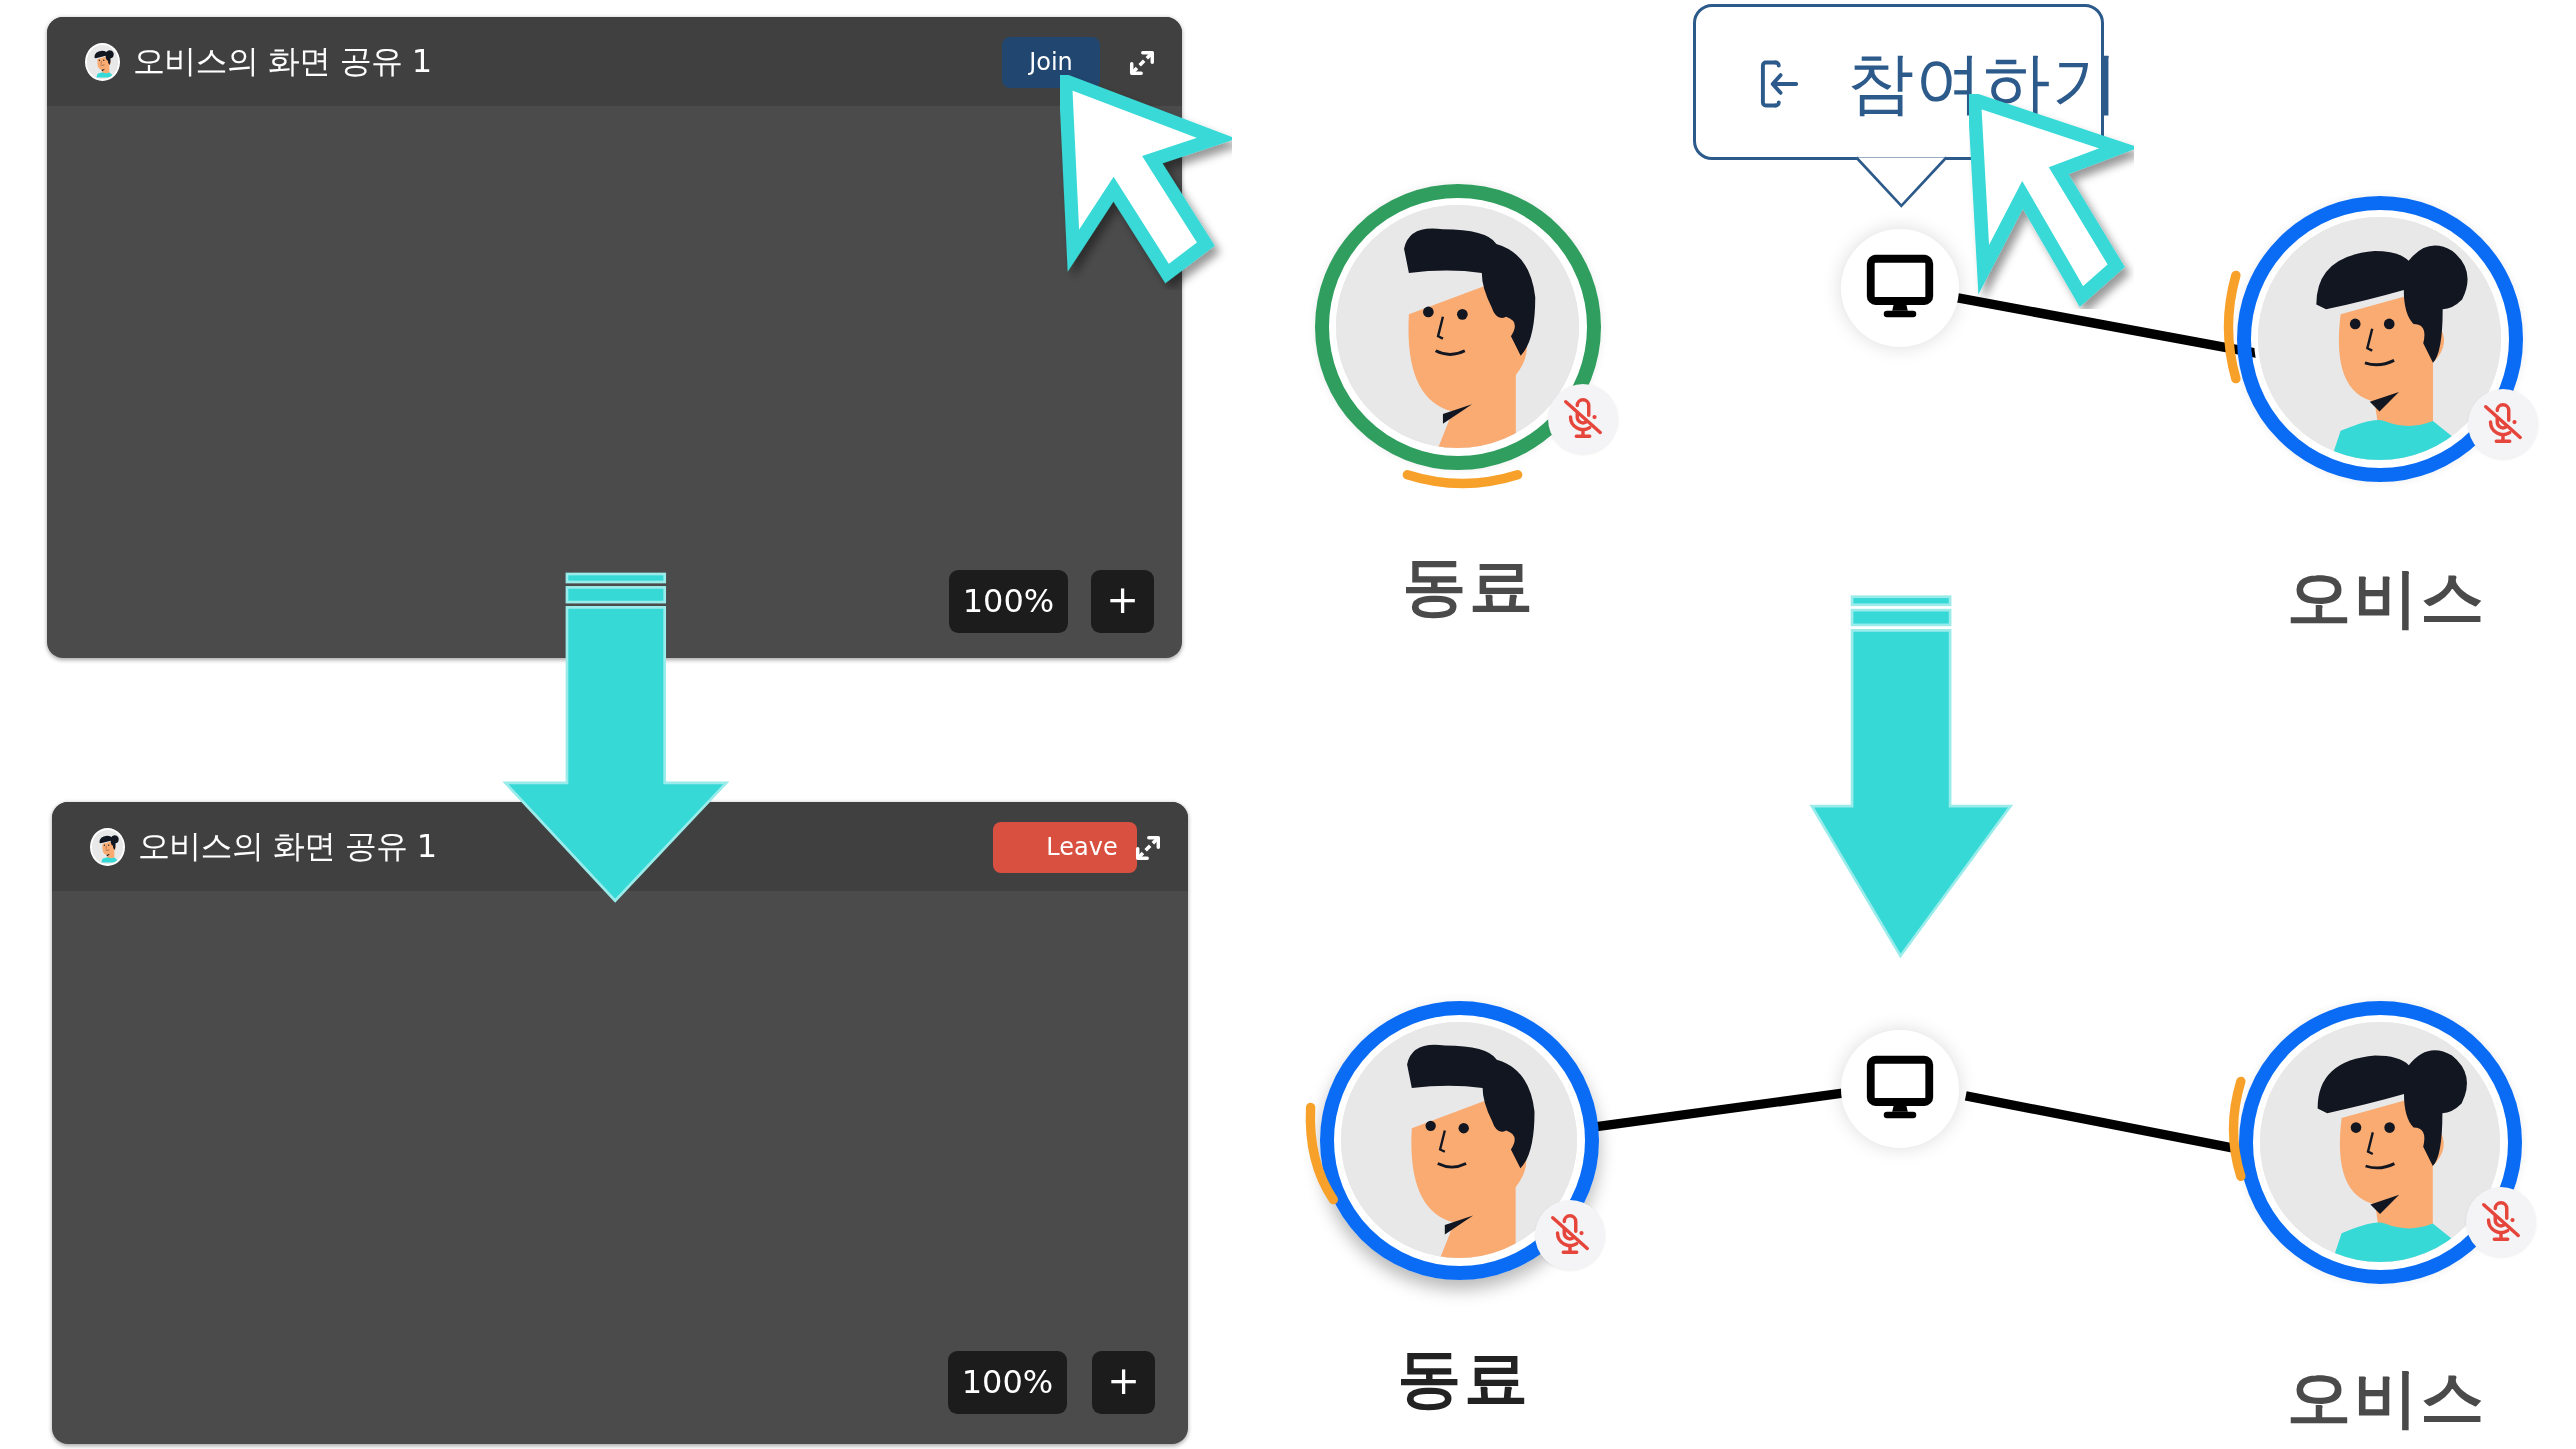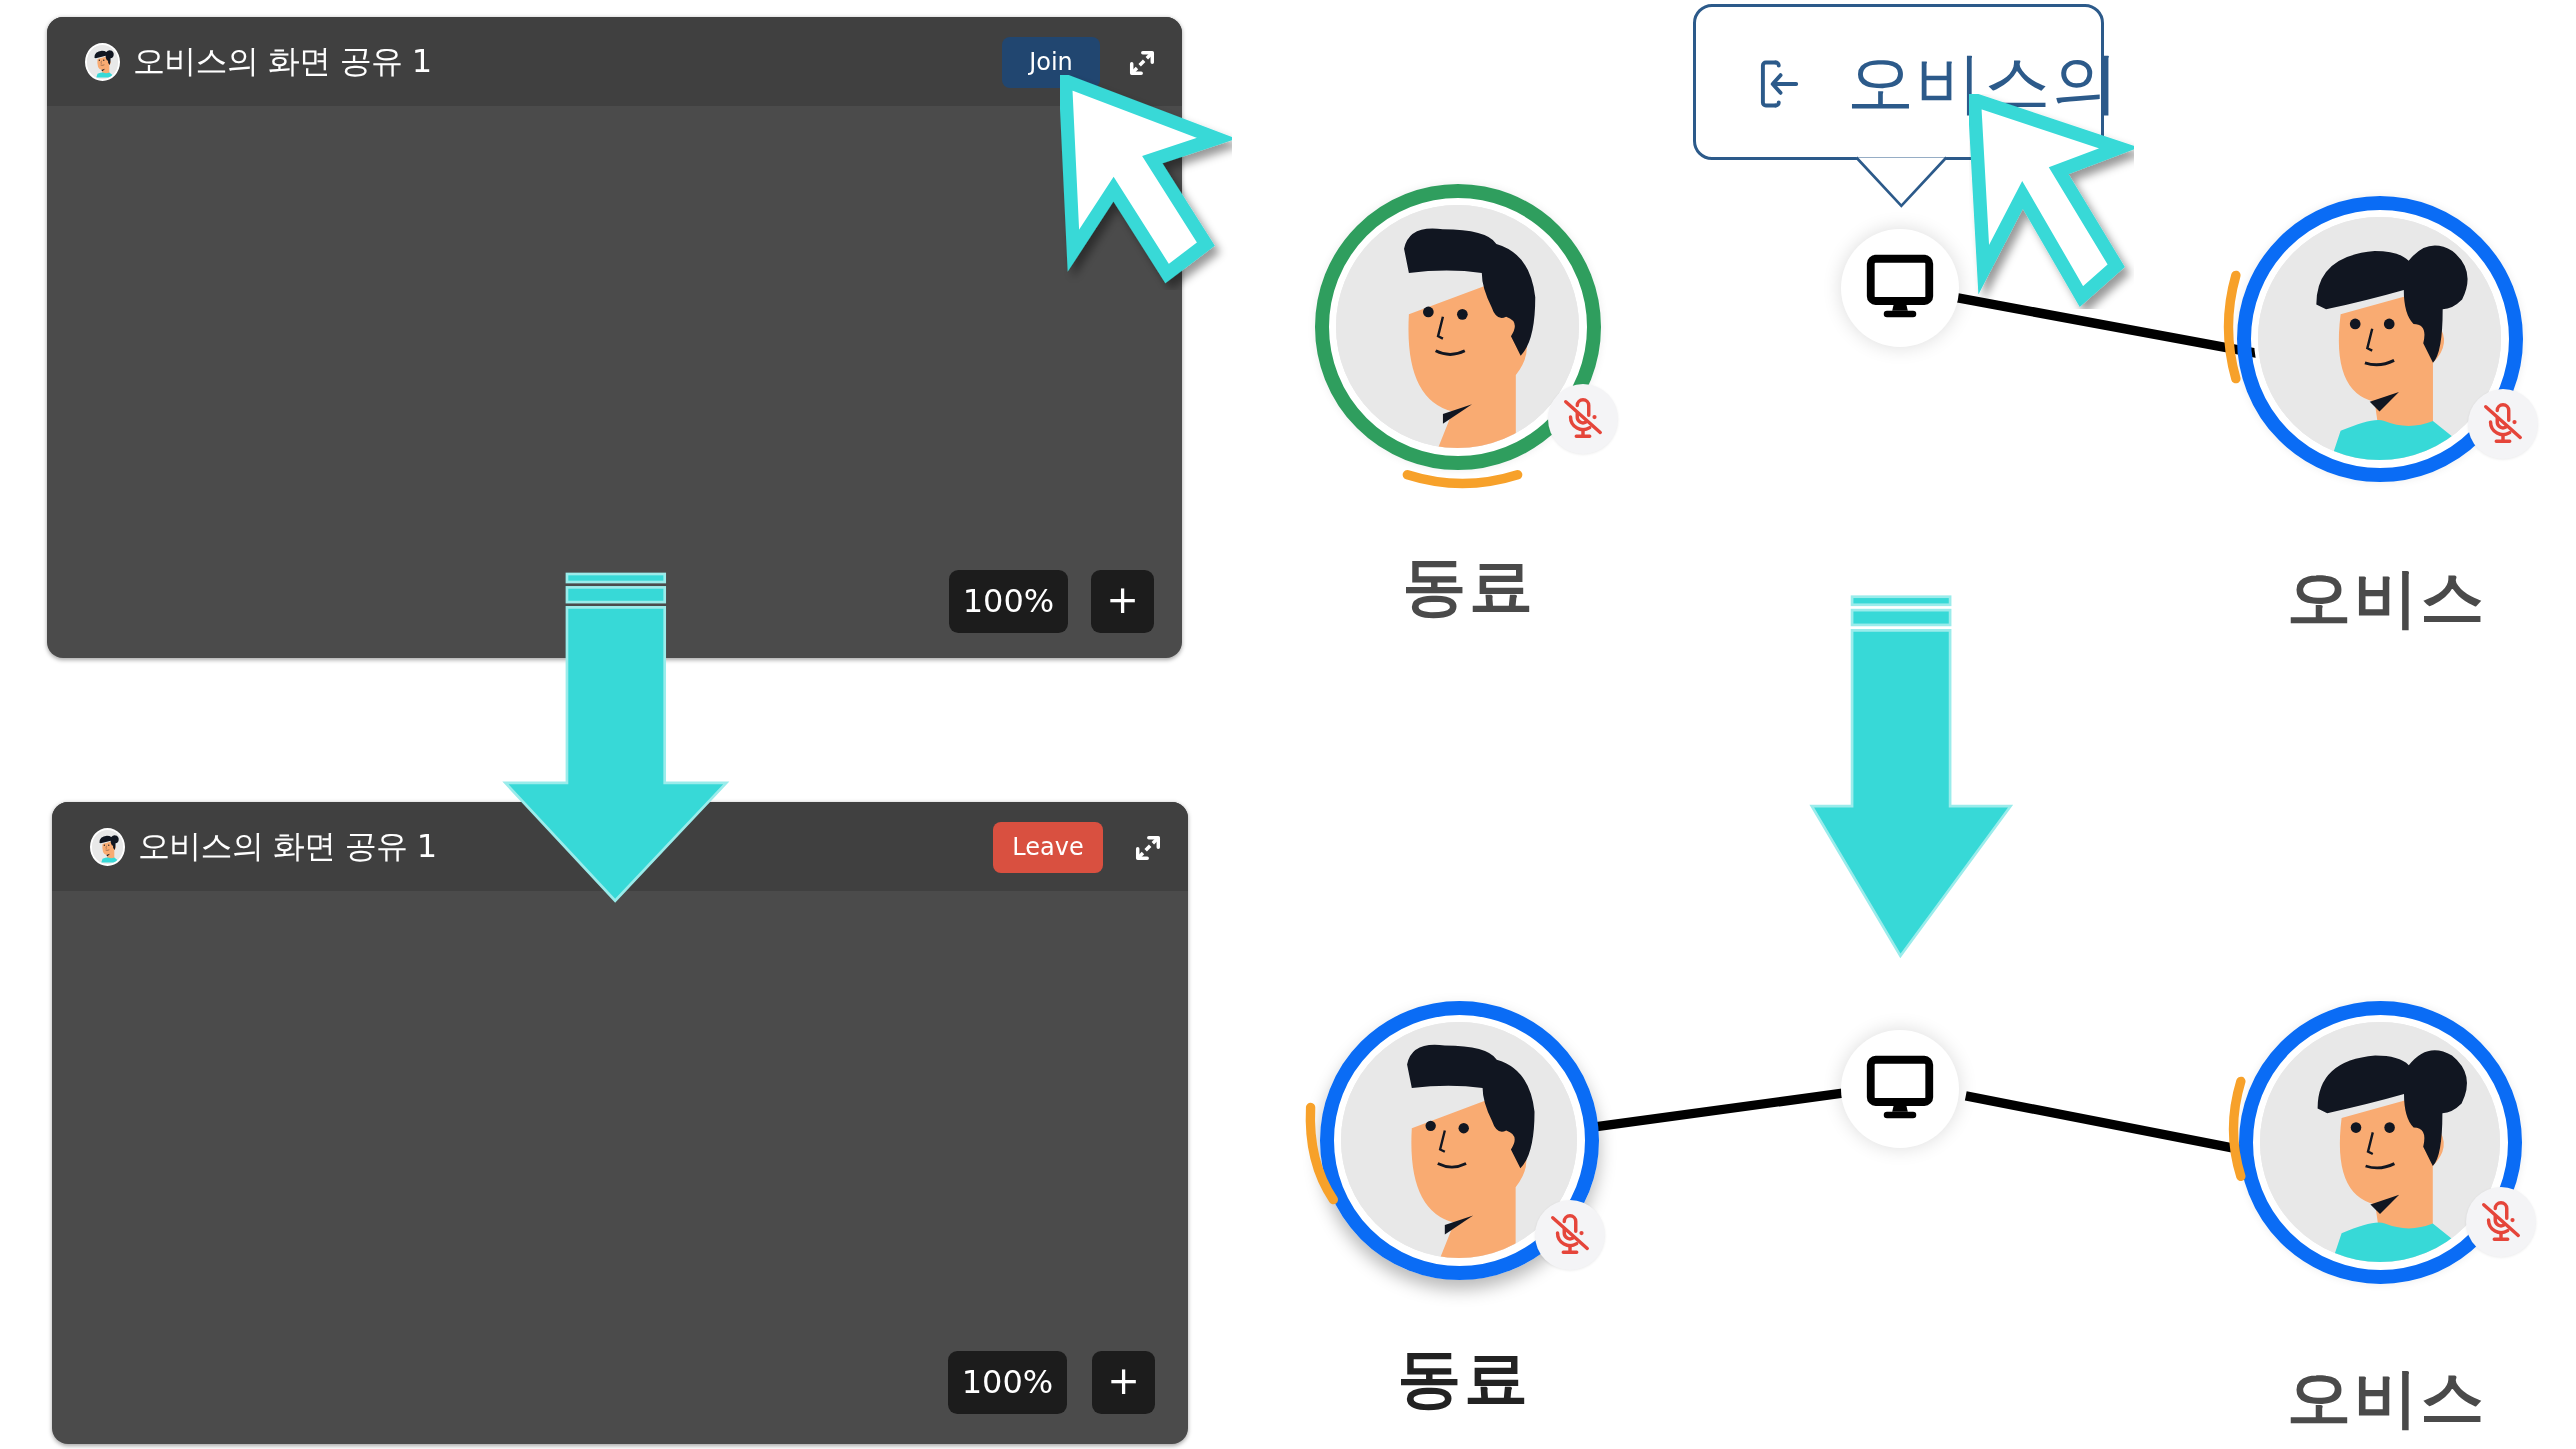--- a/index.html
+++ b/index.html
@@ -6,21 +6,21 @@
   body { width:2576px; height:1449px; background:#ffffff; position:relative; overflow:hidden; font-family:"DejaVu Sans","Liberation Sans",sans-serif; }
   .abs { position:absolute; }
 
   
   .panel { position:absolute; background:#4b4b4b; border-radius:16px; box-shadow:0 1.3px 4px rgba(0,0,0,0.35); overflow:hidden; }
   .panel-header { position:absolute; left:0; top:0; right:0; height:89px; background:#404040; }
   .panel-avatar { position:absolute; left:38px; top:25.5px; width:35px; height:38px; border-radius:50%; background:#e8e8e8; border:2px solid #fff; box-sizing:border-box; overflow:hidden; }
   .panel-title { position:absolute; left:86px; top:24px; font-size:32px; color:#ffffff; line-height:40px; letter-spacing:-0.7px; white-space:nowrap; }
   .hdr-btn { position:absolute; top:20px; height:51px; border-radius:8px; color:#fff; font-size:24px; line-height:51px; text-align:center; font-family:"DejaVu Sans",sans-serif; }
   .join-btn { background:#214670; width:98px; }
-  .leave-btn { background:#d95040; width:110px; }
+  .leave-btn { background:#d95040; width:110px;padding-left:34px; }
   .expand-icon { position:absolute; top:27px; width:38px; height:38px; }
   .zoom-val { position:absolute; width:119px; height:63px; background:#1c1c1c; border-radius:9.4px; color:#fff; font-size:32px; line-height:63px; text-align:center; }
   .zoom-plus { position:absolute; width:63px; height:63px; background:#1c1c1c; border-radius:9.4px; color:#fff; font-size:39px; line-height:60px; text-align:center; }
   .ring { position:absolute; border-radius:50%; box-sizing:border-box; }
   .face-wrap { position:absolute; border-radius:50%; overflow:hidden; background:#e8e8e8; border:4px solid #fff; box-sizing:border-box; }
   .mic-badge { position:absolute; width:70px; height:70px; border-radius:50%; background:#f4f4f6; box-shadow:0 0.7px 2.7px rgba(0,0,0,0.08); }
   .name-label { position:absolute; font-size:64px; font-weight:bold; color:#4a4a4a; text-align:center; width:268px; letter-spacing:2.7px; }
   .monitor-node { position:absolute; width:118px; height:118px; border-radius:50%; background:#fff; box-shadow:0 0 19px rgba(0,0,0,0.14); }
 
   
@@ -132,21 +132,21 @@
 <svg class="abs" style="left:1945px; top:268px;" width="322" height="114" viewBox="0 0 480 170">
   <line x1="5" y1="42" x2="470" y2="128" stroke="#000" stroke-width="14"></line>
 </svg>
 
 <div class="tooltip">
   <svg class="abs" style="left:62px; top:51px;" width="47" height="52" viewBox="0 0 24 26">
     <path d="M9 2 H4 a1.5 1.5 0 0 0 -1.5 1.5 V22.5 a1.5 1.5 0 0 0 1.5 1.5 H9" stroke="#2c5a8a" stroke-width="2" fill="none" stroke-linecap="round"></path>
     <path d="M9 2 a1.6 1.6 0 0 1 1.6 1.6 M9 24 a1.6 1.6 0 0 0 1.6 -1.6" stroke="#2c5a8a" stroke-width="2" fill="none" stroke-linecap="round"></path>
     <path d="M19.5 13 H8 M11.5 8.5 L7.5 13 L11.5 17.5" stroke="#2c5a8a" stroke-width="2" fill="none" stroke-linecap="round" stroke-linejoin="round"></path>
   </svg>
-  <div class="tooltip-text">오비스의</div>
+  <div class="tooltip-text">참여하기</div>
 </div>
 <svg class="abs" style="left:1855px; top:156px;" width="94" height="54" viewBox="0 0 140 80">
   <polygon points="2,2 136,2 69,74" fill="#fff"></polygon>
   <polyline points="2,2 69,74 136,2" fill="none" stroke="#2c5a8a" stroke-width="4"></polyline>
 </svg>
 
 <div class="monitor-node" style="left:1841px; top:229px;">
   <svg class="abs" style="left:20px; top:20px;" width="78" height="78" viewBox="0 0 116 116">
       <use href="#monitor"></use>
     </svg>

